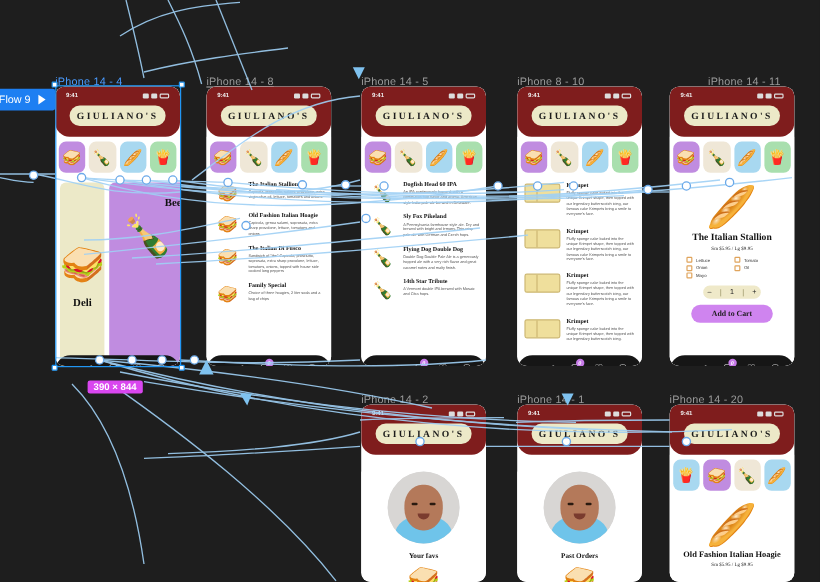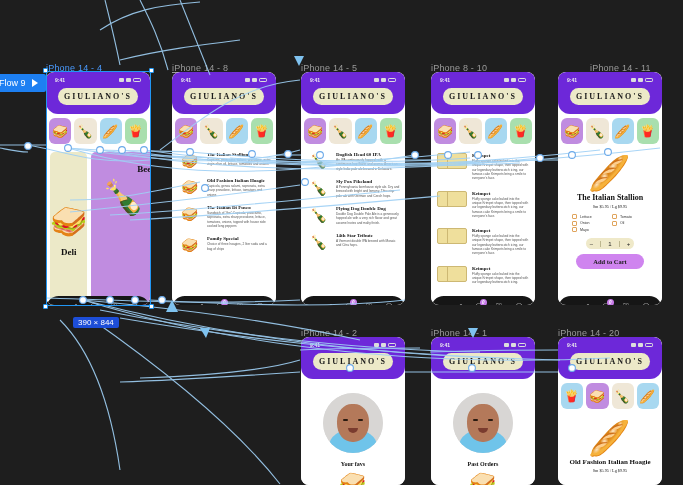--- a/index.html
+++ b/index.html
@@ -17,21 +17,21 @@
     white-space:nowrap;
   }
   .frame-label.sel { color:#4a9bff; }
 
   
   .phone {
     position:absolute; background:#ffffff; overflow:hidden;
     border-radius:8px;
   }
   .phone .topblack {
-    background:#6d28d9; height:42px; border-radius:8px 8px 12px 12px;
+    background:#7f1d1d; height:42px; border-radius:8px 8px 12px 12px;
     position:relative;
   }
   .statusbar {
     display:flex; justify-content:space-between; align-items:center;
     padding:3px 9px 0 9px; height:12px;
   }
   .statusbar .time { color:#eee; font-size:5px; font-weight:bold; }
   .statusbar .icons { display:flex; gap:2px; align-items:center; }
   .bar-ico { width:5px; height:4px; background:#ddd; border-radius:1px; display:block;}
   .bat { width:8px; height:4px; border:0.7px solid #ddd; border-radius:1.2px; }
@@ -123,22 +123,22 @@
 
   
   .sel-box {
     position:absolute; border:1.4px solid #2196f3; pointer-events:none;
   }
   .handle {
     position:absolute; width:5px; height:5px; background:#fff;
     border:1px solid #2196f3; border-radius:1px;
   }
   .dim-badge {
-    position:absolute; background:#1d4ed8; color:#fff; font-size:8px;
-    padding:1px 5px; border-radius:2px; white-space:nowrap; font-weight:400;
+    position:absolute; background:#d946ef; color:#fff; font-size:8px;
+    padding:1px 5px; border-radius:2px; white-space:nowrap; font-weight:700;
   }
   .flow-chip {
     position:absolute; background:#1d7ff2; color:#fff; height:18px;
     display:flex; align-items:center; gap:6px; padding:0 7px;
     font-size:9px; border-radius:2px; white-space:nowrap;
   }
   .tri-outline {
     width:7px; height:8px; position:relative;
   }
   .tri-outline:before{

